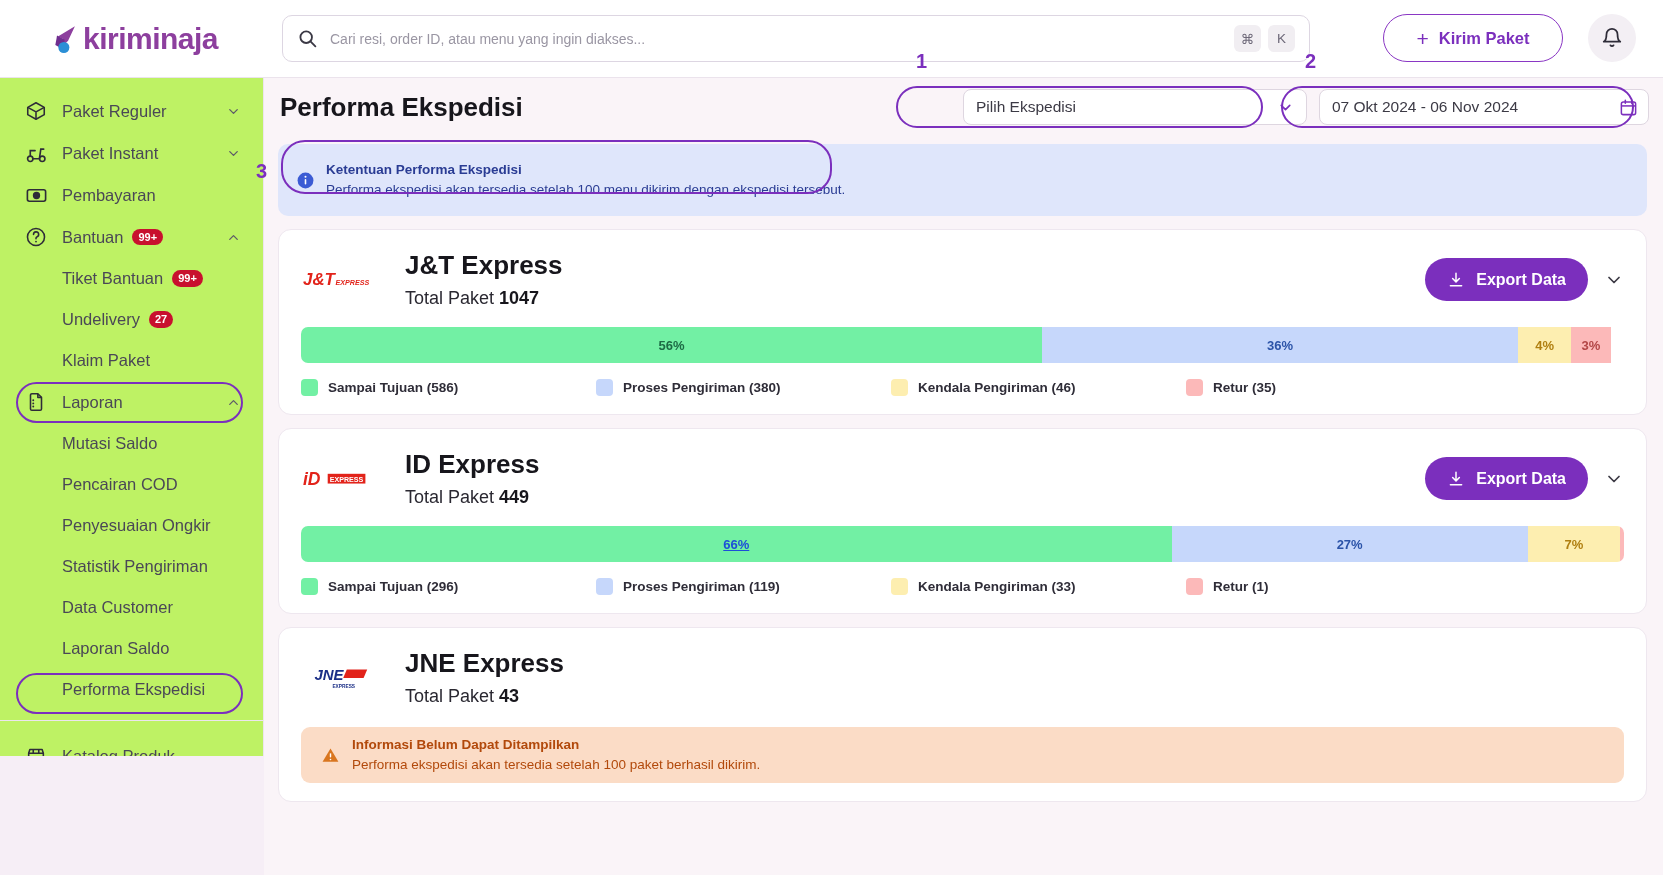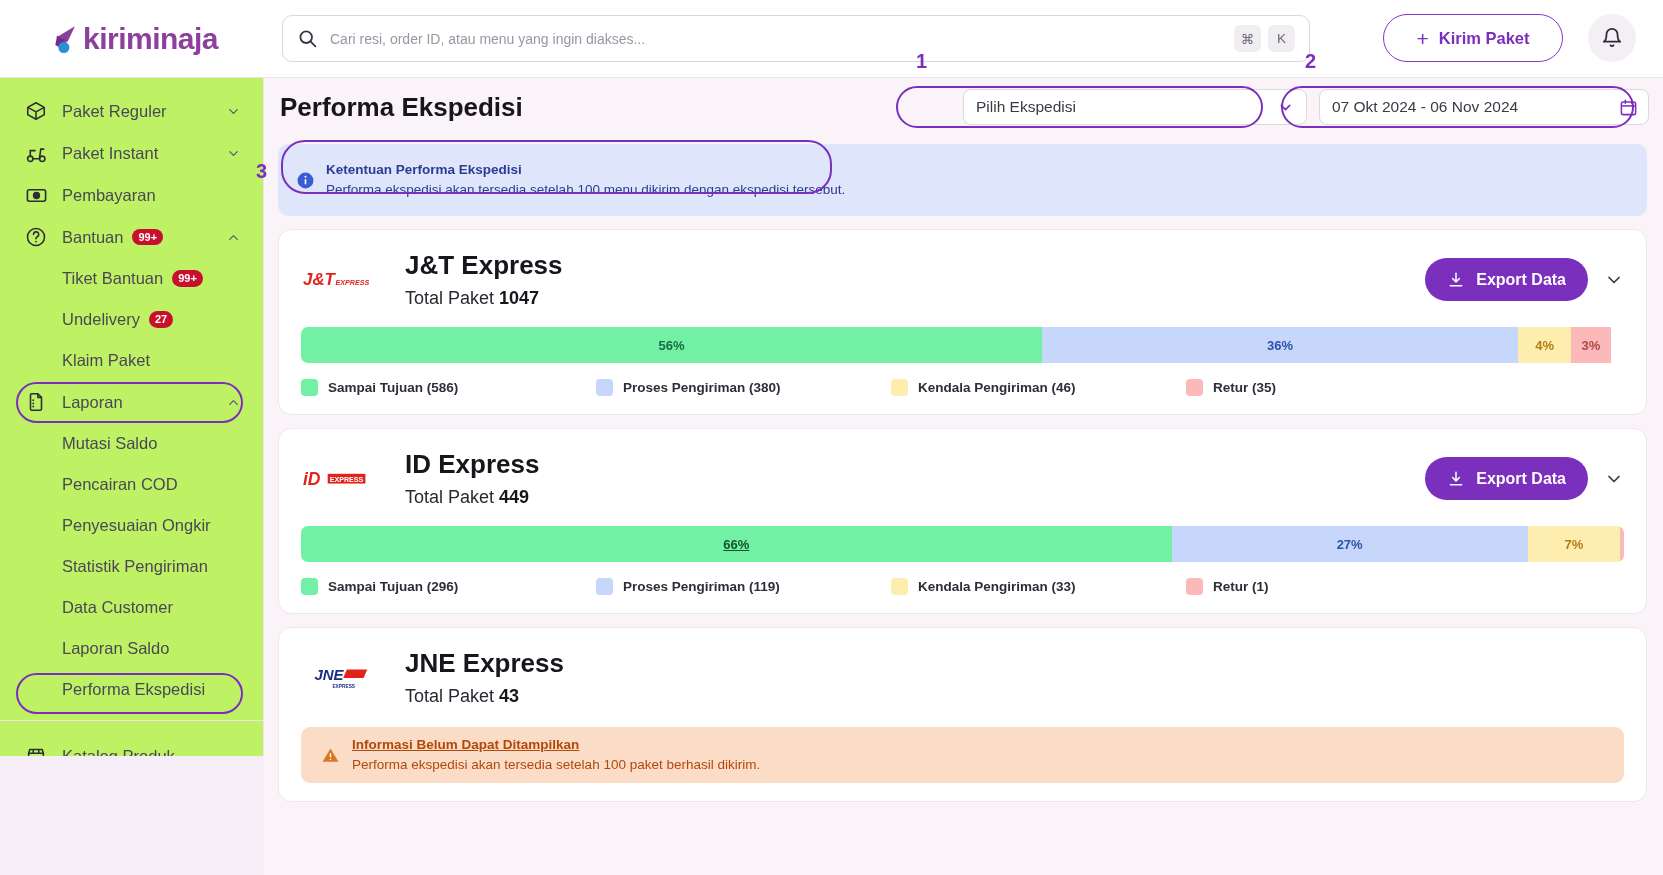--- a/index.html
+++ b/index.html
@@ -178,21 +178,21 @@
   .legend { margin-top: 16px; display: flex; }
   .legend-item { display: flex; align-items: center; width: 295px; }
   .legend-sw { width: 17px; height: 17px; border-radius: 4px; flex: 0 0 17px; }
   .legend-lbl { margin-left: 10px; font-size: 13.5px; font-weight: bold; color: #2f2d38; white-space: nowrap; }
 
   .warn-banner {
     margin-top: 20px; background: #fbdcc6; border-radius: 9px;
     height: 56px; display: flex; align-items: center; padding: 0 20px;
   }
   .warn-icon { width: 19px; height: 19px; flex: 0 0 19px; margin-right: 12px; }
-  .warn-t { font-size: 13.5px; font-weight: bold; color: #b2490b; line-height: 1.45; text-decoration: underline; }
+  .warn-t { font-size: 13.5px; font-weight: bold; color: #b2490b; line-height: 1.45; }
   .warn-s { font-size: 13.5px; color: #b2490b; line-height: 1.45; }
 </style>
 </head>
 <body>
 
 <div class="app">
 
   <div class="topbar">
     <div class="logo-wrap">
       <div class="logo">
@@ -458,21 +458,21 @@
                   <path d="M4.5 19.5h15" stroke-linecap="round"></path>
                 </svg>
                 <span>Export Data</span>
               </button>
               <svg class="card-chevron" viewBox="0 0 24 24" fill="none" stroke="#3c3a45" stroke-width="2.1">
                 <path d="M6 9l6 6 6-6" stroke-linecap="round" stroke-linejoin="round"></path>
               </svg>
             </div>
           </div>
           <div class="bar">
-            <div class="seg" style="width:66%; background:#72f0a4; color:#14532d;text-decoration:underline;">
+            <div class="seg" style="width:66%; background:#72f0a4; color:#1d4ed8;text-decoration:underline;">
               <span>66%</span>
             </div>
             <div class="seg" style="width:27%; background:#c6d7fb; color:#2b53a8;">
               <span>27%</span>
             </div>
             <div class="seg" style="width:7%; background:#fdeeb0; color:#b07f10;">
               <span>7%</span>
             </div>
             <div class="seg" style="width:0.3%; background:#fcb9b9; color:#b34747;">
               <span></span>

